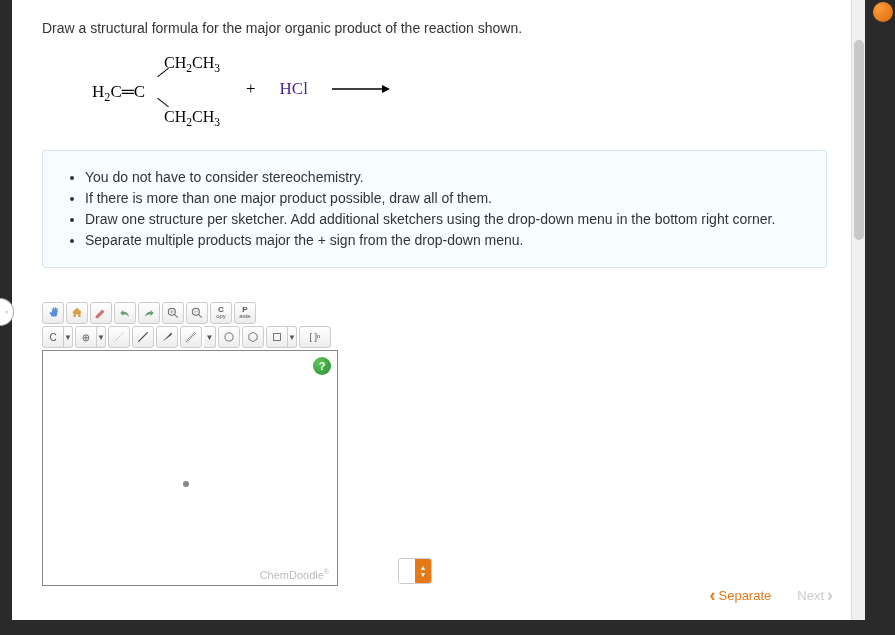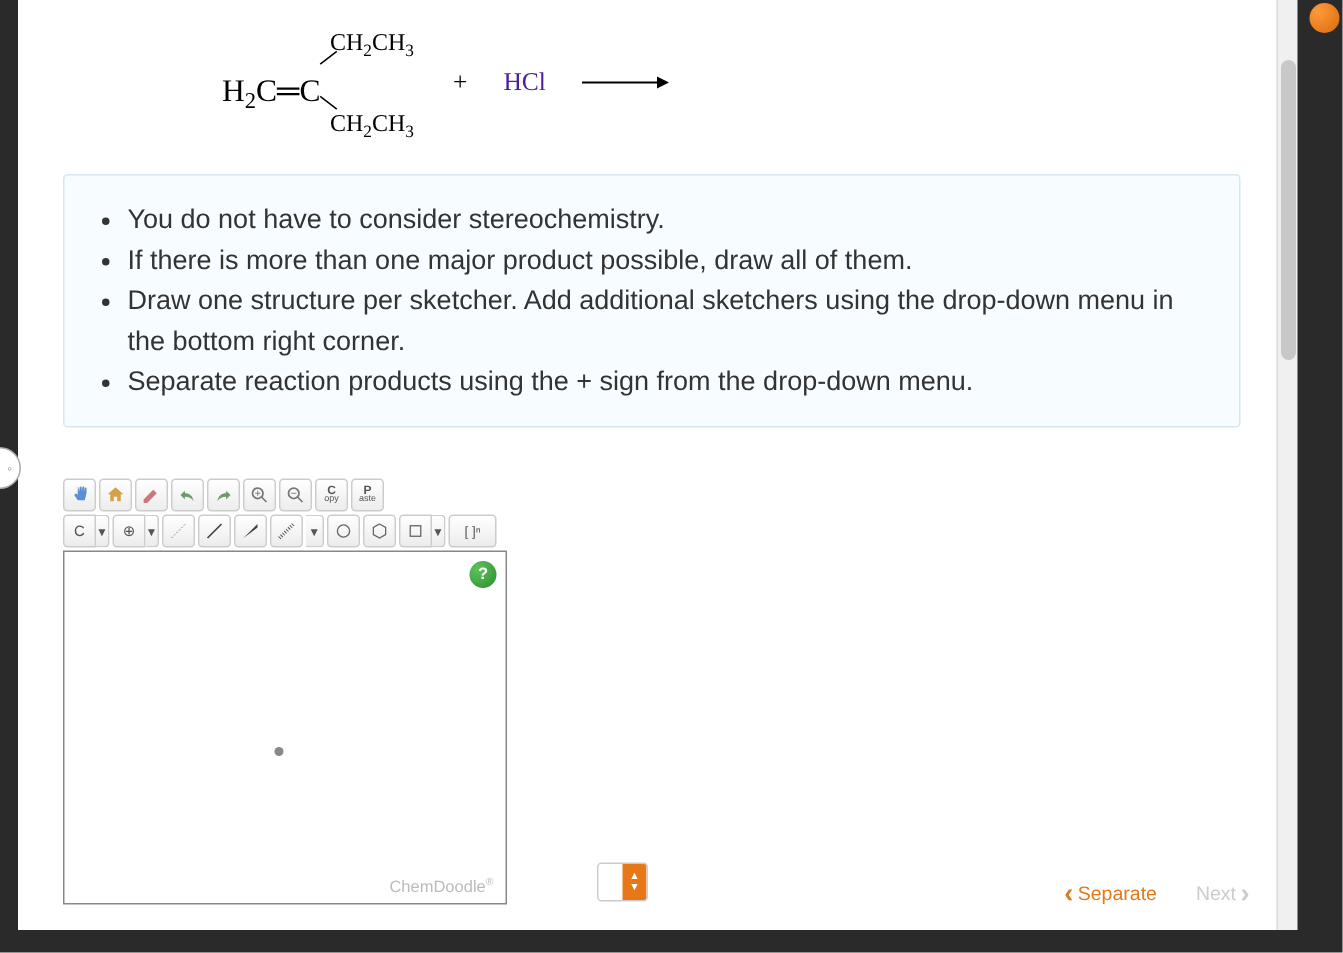--- a/index.html
+++ b/index.html
@@ -23,42 +23,42 @@
     }
     .question-text {
       font-size: 14px;
       color: #333;
       margin-bottom: 18px;
     }
     .reaction-row {
       display: flex;
       align-items: center;
       gap: 24px;
-      margin-left: 106px;
+      margin-left: 50px;
       margin-bottom: 26px;
     }
     .molecule {
       font-family: "Times New Roman", serif;
       font-size: 17px;
       color: #000;
       position: relative;
       height: 70px;
       width: 130px;
     }
     .mol-top {
       position: absolute;
       top: 0;
       left: 72px;
       font-size: 16px;
     }
     .mol-mid {
       position: absolute;
       top: 28px;
       left: 0;
-      font-size: 21px;
+      font-size: 17px;
     }
     .mol-bot {
       position: absolute;
       top: 54px;
       left: 72px;
       font-size: 16px;
     }
     .mol-bond-top {
       position: absolute;
       top: 18px;
@@ -94,21 +94,21 @@
       border: 1px solid #d6e8ee;
       border-radius: 3px;
       padding: 16px 20px;
       margin-bottom: 34px;
     }
     .hint-box ul {
       list-style: disc;
       padding-left: 22px;
     }
     .hint-box li {
-      font-size: 18px;
+      font-size: 14px;
       color: #333;
       line-height: 1.5;
     }
     .sketcher {
       width: 396px;
       position: relative;
     }
     .toolbar {
       display: flex;
       gap: 2px;
@@ -289,20 +289,21 @@
     }
   </style>
 </head>
 <body>
 
 <div class="left-tab">◦</div>
 <div class="right-badge"></div>
 
 <div class="page-container">
 
+  <div class="question-text">Draw a structural formula for the major organic product of the reaction shown.</div>
 
   <div class="reaction-row">
     <div class="molecule">
       <div class="mol-top">CH<sub>2</sub>CH<sub>3</sub></div>
       <div class="mol-bond-top"></div>
       <div class="mol-mid">H<sub>2</sub>C═C</div>
       <div class="mol-bond-bot"></div>
       <div class="mol-bot">CH<sub>2</sub>CH<sub>3</sub></div>
     </div>
     <span class="plus-sign">+</span>
@@ -311,21 +312,21 @@
       <line x1="0" y1="5" x2="50" y2="5" stroke="#000" stroke-width="1.3"></line>
       <polygon points="50,1 58,5 50,9" fill="#000"></polygon>
     </svg>
   </div>
 
   <div class="hint-box">
     <ul>
       <li>You do not have to consider stereochemistry.</li>
       <li>If there is more than one major product possible, draw all of them.</li>
       <li>Draw one structure per sketcher. Add additional sketchers using the drop-down menu in the bottom right corner.</li>
-      <li>Separate reaction products using the + sign from the drop-down menu.</li>
+      <li>Separate multiple products major the + sign from the drop-down menu.</li>
     </ul>
   </div>
 
   <div class="sketcher">
     <div class="toolbar">
       <div class="tool-btn">
           <svg viewBox="0 0 24 24">
             <path fill="#5a8fd6" d="M10 2v10l-2-2-2 2 4 6h8l2-8V4l-2-1v5l-1-6-2 1v5l-1-6-2 1v5z"></path>
           </svg>
         </div>

